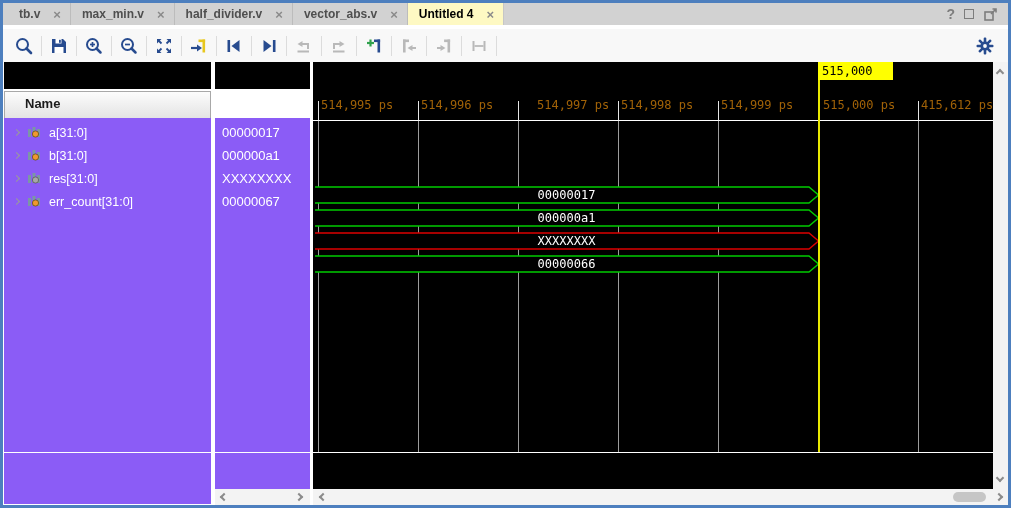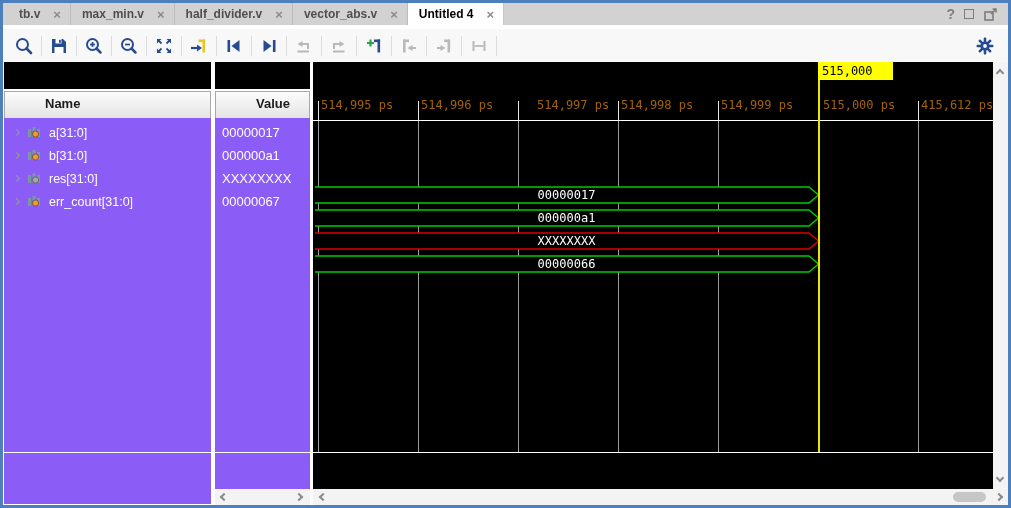--- a/index.html
+++ b/index.html
@@ -8,39 +8,39 @@
   .app { position:relative; width:1011px; height:508px; background:#fff;
          box-shadow: inset 0 0 0 3px #4d7fbe; overflow:hidden; }
 
   
   .tabbar { position:absolute; left:3px; top:3px; width:1005px; height:22px;
             background:#d2d2d2; display:flex; align-items:stretch; padding-left:5px; }
   .tab { display:flex; align-items:center; padding:0 9px 0 11px; cursor:default;
          border-right:1px solid #bcbcbc; }
   .tab-label { font-size:12px; font-weight:700; color:#4f4f4f; }
   .tab-close { margin-left:13px; font-size:13px; font-weight:700; color:#8a8a8a; line-height:1; }
-  .tab.active { background:#ffffff; border-right:1px solid #c6c6c6; }
+  .tab.active { background:#fef9c3; border-right:1px solid #c6c6c6; }
   .tab.active .tab-label { color:#000; }
   .tabbar-spacer { flex:1; }
   .winctls { display:flex; align-items:center; gap:9px; padding-right:10px; }
   .help-glyph { font-size:14px; font-weight:700; color:#7d7d7d; }
   .sq { display:inline-block; width:10px; height:10px; border:1.6px solid #7d7d7d; }
 
   
   .toolbar { position:absolute; left:3px; top:29px; width:1005px; height:33px;
              background:#f8f8f8; display:flex; align-items:center; padding-left:6px; }
   .tbtn { width:30px; height:26px; display:flex; align-items:center; justify-content:center; }
   .tsep { width:1px; height:20px; background:#dcdcdc; margin:0 2px; }
   .gear-btn { margin-left:auto; margin-right:8px; }
 
   
   .strip { position:absolute; background:#000; }
   .colhead { position:absolute; height:32px; background:linear-gradient(#fcfcfc,#e0e0e0);
              border:1px solid #a8a8a8; font-size:13px; font-weight:700; color:#1c1c1c;
-             line-height:24px; padding-left:40px; }
+             line-height:24px; padding-left:20px; }
   .col { position:absolute; background:#8b5cf6; overflow:hidden; }
   .sig-row { position:absolute; left:0; width:100%; height:23px; display:flex;
              align-items:center; }
   .tree-chevron { display:inline-block; width:5px; height:5px; margin-left:10px;
                   border-left:1.6px solid #9a9a9a; border-bottom:1.6px solid #9a9a9a;
                   transform:rotate(225deg); }
   .bus-ico { margin-left:8px; }
   .sig-name { margin-left:6px; font-size:12.5px; color:#fff; }
   .sig-value { position:absolute; left:7px; font-size:13px; color:#fff; line-height:23px; }
   .endline { position:absolute; left:0; width:100%; height:1px; background:#fff; }
@@ -246,23 +246,20 @@
         </svg>
     </div>
   </div>
 
   <div class="strip" style="left:4px; top:62px; width:207px; height:27px;"></div>
   <div class="strip" style="left:215px; top:62px; width:95px; height:27px;"></div>
 
   <div class="colhead" style="left:4px; top:91px; width:207px;">
     <span>Name</span>
   </div>
-  <div class="colhead" style="left:215px; top:91px; width:95px;">
-    <span>Value</span>
-  </div>
 
   <div class="col" style="left:4px; top:118px; width:207px; height:386px;">
     <div class="sig-row" style="top:3px;">
       <span class="tree-chevron"></span>
       <svg class="bus-ico" width="16" height="13" viewBox="0 0 16 13">
           <rect x="1" y="3" width="3" height="8" fill="#7b97a5"></rect>
           <rect x="5.5" y="1" width="3" height="10" fill="#7b97a5"></rect>
           <rect x="10" y="3" width="3" height="8" fill="#7b97a5"></rect>
           <circle cx="8.5" cy="8" r="3.1" fill="#ef9a2e" stroke="#6b5012" stroke-width="0.8"></circle>
         </svg>

